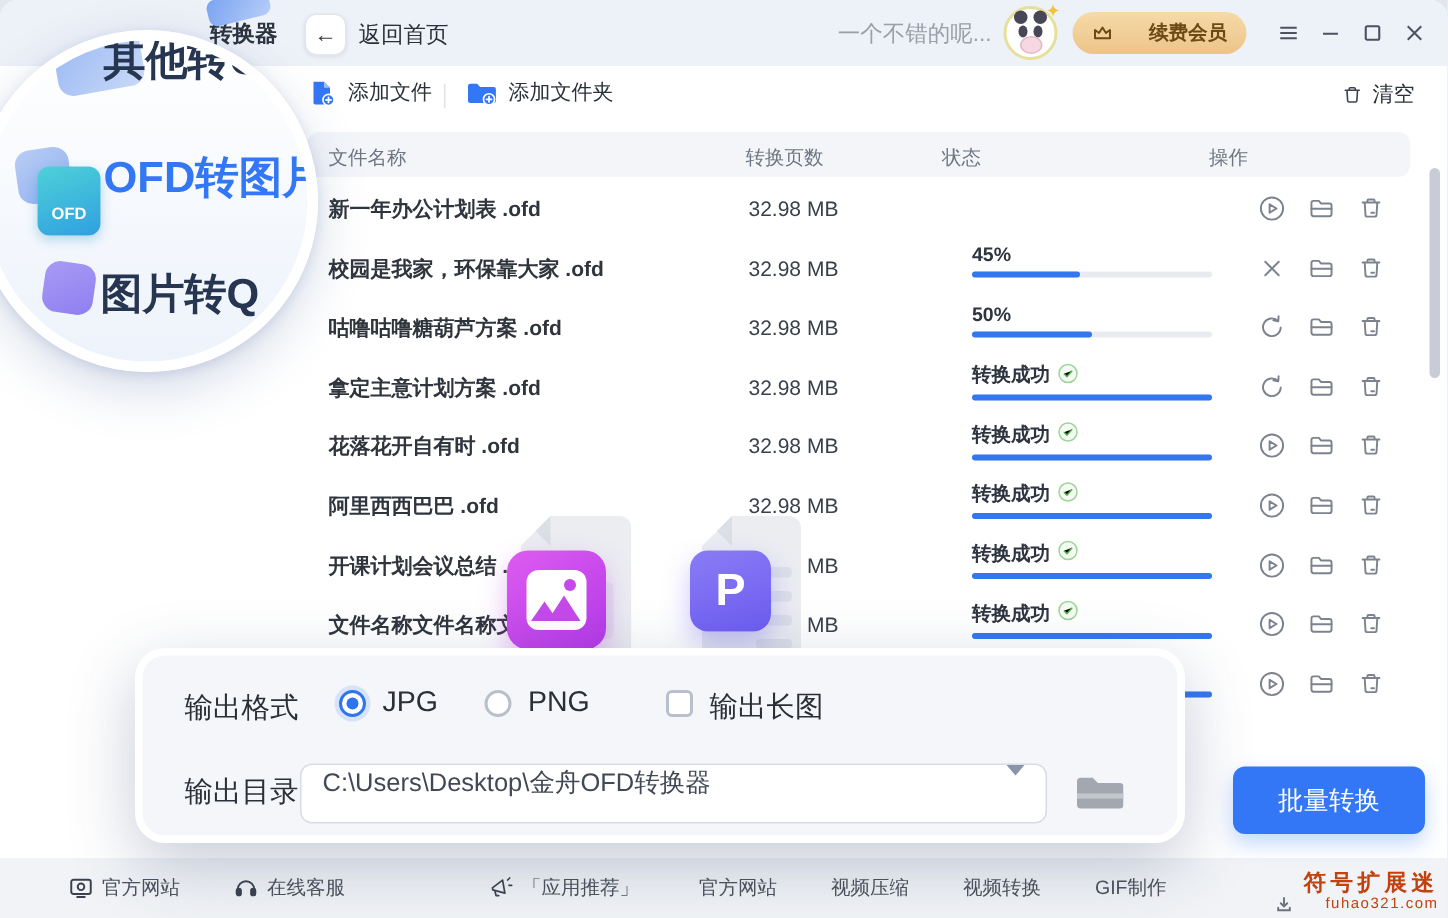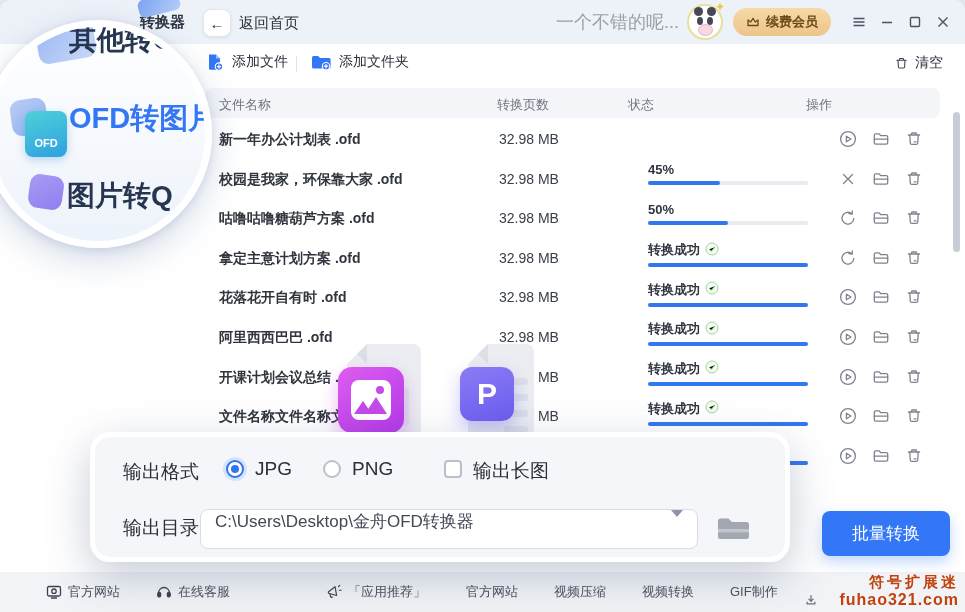--- a/index.html
+++ b/index.html
@@ -4,27 +4,27 @@
 <style>
   html,body{margin:0;padding:0;background:#e3e7ed;font-family:"Liberation Sans","DejaVu Sans",sans-serif;}
   .stage{position:relative;width:965px;height:612px;overflow:hidden;}
   .window{position:absolute;inset:0;background:#fff;border-radius:12px 12px 0 0;overflow:hidden;}
   
   .titlebar{position:absolute;top:0;left:0;right:0;height:44px;background:#edf1f8;}
   .app-title{position:absolute;left:140px;top:13px;font-size:15px;font-weight:700;color:#2c3440;white-space:nowrap;}
   .back-btn{position:absolute;left:203px;top:9px;width:26px;height:26px;background:#fff;border:1px solid #e2e6ee;border-radius:8px;box-shadow:0 1px 3px rgba(0,0,0,.08);display:flex;align-items:center;justify-content:center;font-size:15px;color:#333;cursor:pointer;}
   .back-label{position:absolute;left:239px;top:14px;font-size:15px;color:#2b313b;white-space:nowrap;}
   .tb-right{position:absolute;right:10px;top:0;height:44px;display:flex;align-items:center;}
-  .username{font-size:18px;color:#9aa0aa;margin-right:8px;white-space:nowrap;}
+  .username{font-size:15px;color:#9aa0aa;margin-right:8px;white-space:nowrap;}
   .avatar{width:36px;height:36px;border-radius:50%;background:#fff;border:2px solid #e7e09a;position:relative;box-sizing:border-box;}
   .avatar .ear{position:absolute;width:9px;height:9px;border-radius:50%;background:#474757;top:1px;}
   .avatar .eye{position:absolute;width:6px;height:8px;border-radius:50%;background:#474757;top:11px;}
   .avatar .mouth{position:absolute;width:13px;height:10px;border-radius:50%;background:#f6d7e2;border:1px solid #e6b7c8;left:9px;top:18px;}
   .avatar .crown{position:absolute;right:-4px;top:-6px;font-size:12px;color:#f2c53d;}
-  .pill{height:28px;margin-left:10px;padding:0 13px;border-radius:14px;background:linear-gradient(180deg,#f6daa6,#ecc48a);display:flex;align-items:center;gap:6px;color:#6d4a15;font-size:13px;font-weight:700;cursor:pointer;white-space:nowrap;}
+  .pill{height:28px;margin-left:10px;padding:0 13px;border-radius:14px;background:linear-gradient(180deg,#f6daa6,#ecc48a);display:flex;align-items:center;gap:24px;color:#6d4a15;font-size:13px;font-weight:700;cursor:pointer;white-space:nowrap;}
   .winctl{display:flex;align-items:center;margin-left:16px;gap:4px;}
   .wc{width:24px;height:26px;display:flex;align-items:center;justify-content:center;color:#4b5260;cursor:pointer;}
   .wc svg{stroke:#4b5260;fill:none;stroke-width:1.4;}
   
   .tool{position:absolute;display:flex;align-items:center;gap:7px;font-size:14px;color:#2b313b;cursor:pointer;white-space:nowrap;}
   .tool-div{position:absolute;left:296px;top:56px;width:1px;height:16px;background:#dfe3ea;}
   .clear-btn{position:absolute;right:22px;top:54px;display:flex;align-items:center;gap:6px;font-size:14px;color:#2b313b;cursor:pointer;}
   .clear-btn svg{width:15px;height:15px;stroke:#3c4250;fill:none;stroke-width:1.3;stroke-linecap:round;}
   
   .thead{position:absolute;left:205px;top:88px;width:735px;height:30px;background:#f3f5f9;border-radius:8px;}
@@ -68,21 +68,21 @@
   .folder-btn{position:absolute;left:620px;top:76px;width:34px;height:30px;cursor:pointer;}
   .folder-btn svg{width:34px;height:30px;}
   .convert{position:absolute;left:822px;top:511px;width:128px;height:45px;background:#3377f6;border-radius:8px;color:#fff;font-size:17px;display:flex;align-items:center;justify-content:center;z-index:40;box-shadow:0 6px 14px rgba(51,119,246,.3);cursor:pointer;white-space:nowrap;}
   
   .footer{position:absolute;left:0;right:0;bottom:0;height:40px;background:#f1f3f6;display:flex;align-items:center;font-size:13px;color:#4c525c;z-index:10;}
   .f-item{display:flex;align-items:center;gap:6px;cursor:pointer;white-space:nowrap;}
   .f-item svg{width:16px;height:16px;stroke:#3c424d;fill:none;stroke-width:1.3;stroke-linecap:round;stroke-linejoin:round;}
   
   .wm{position:absolute;right:6px;bottom:3px;text-align:right;z-index:60;color:#c2410c;line-height:1.15;}
   .wm .l1{font-size:15px;font-weight:700;letter-spacing:3px;white-space:nowrap;}
-  .wm .l2{font-size:16px;font-weight:700;letter-spacing:1px;display:flex;align-items:center;gap:22px;justify-content:flex-end;}
+  .wm .l2{font-size:10px;font-weight:400;letter-spacing:1px;display:flex;align-items:center;gap:22px;justify-content:flex-end;}
   .wm svg{width:12px;height:12px;stroke:#6b7280;fill:none;stroke-width:1.5;stroke-linecap:round;}
   
   .mag{position:absolute;left:-16px;top:20px;width:214px;height:214px;border-radius:50%;background:linear-gradient(180deg,#ffffff,#edf3fb);border:7px solid #fff;box-shadow:0 12px 34px rgba(60,90,150,.22),0 2px 8px rgba(60,90,150,.15);z-index:50;overflow:hidden;}
   .mag .it-lab{position:absolute;font-weight:700;white-space:nowrap;}
   .mag-ic{position:absolute;border-radius:10px;}
   .mag-frag{position:absolute;left:138px;top:-4px;width:42px;height:18px;border-radius:6px;background:linear-gradient(135deg,#79a3f2,#b7cdf8);transform:rotate(-14deg);z-index:49;}
   .ofd-tag{position:absolute;left:34px;top:84px;width:42px;height:46px;border-radius:8px;background:linear-gradient(160deg,#4ed1d8,#2fa0e0);box-shadow:0 3px 8px rgba(40,140,200,.3);display:flex;align-items:flex-end;justify-content:center;color:#fff;font-size:11px;font-weight:700;padding-bottom:8px;box-sizing:border-box;}
 </style>
 </head>
 <body>

